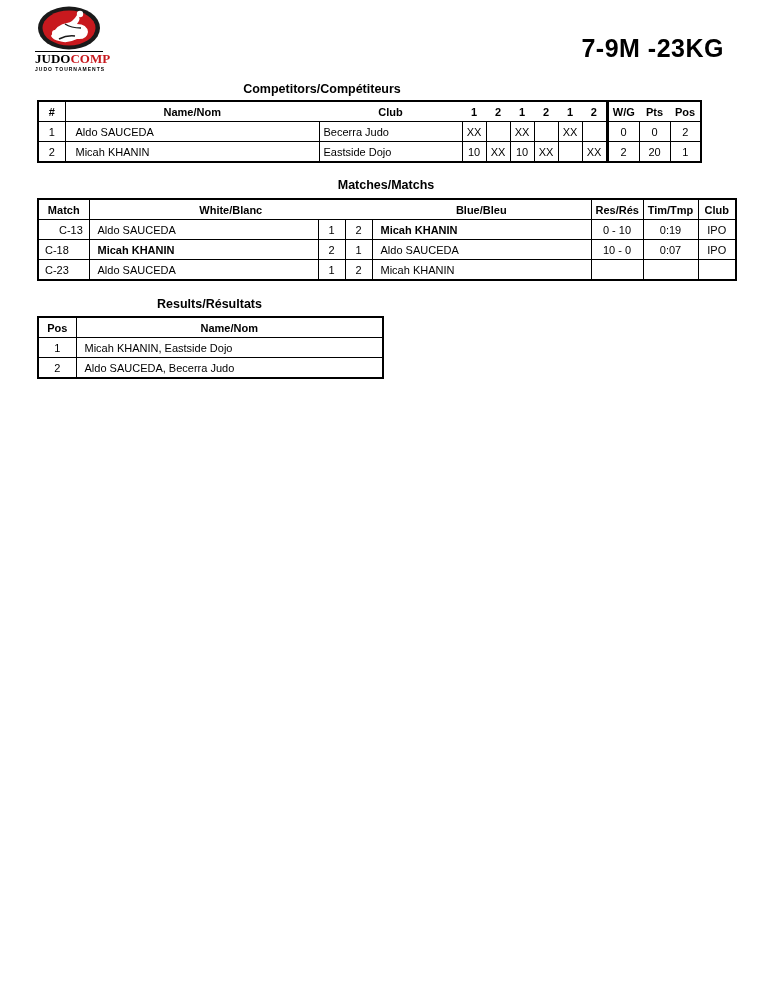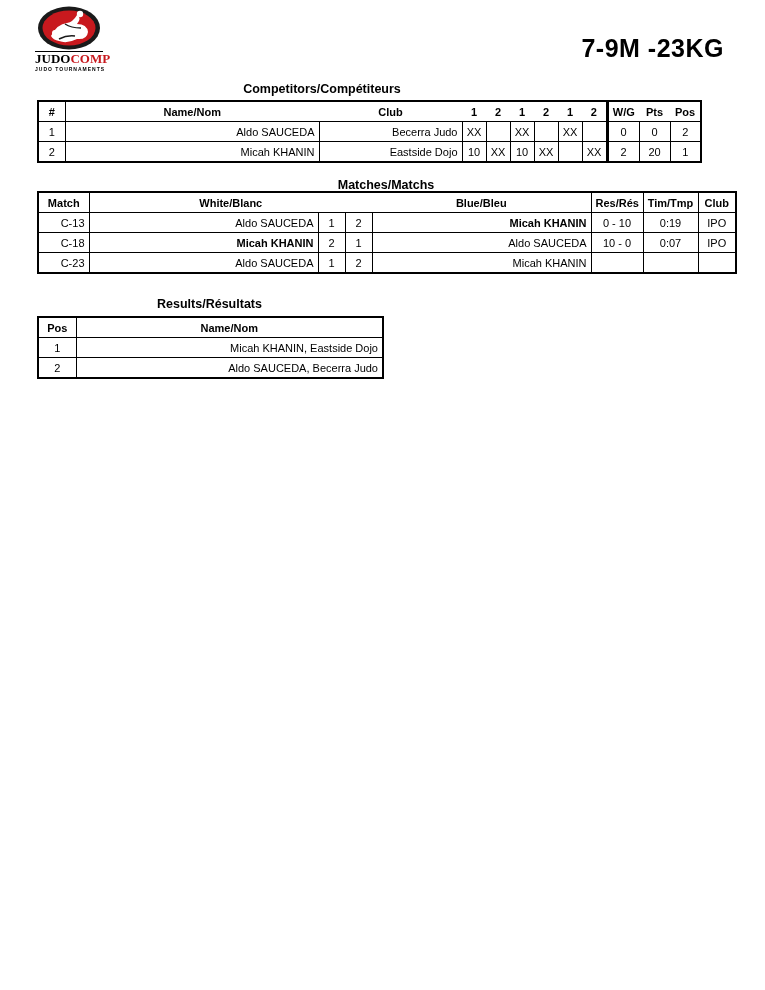--- a/index.html
+++ b/index.html
@@ -39,29 +39,29 @@
   table.tbl {
     position:absolute; border-collapse:collapse; table-layout:fixed;
     border:2px solid #000; background:#fff;
   }
   .tbl th, .tbl td {
     border:1px solid #000; height:19px; padding:0 4px;
     font-size:11px; overflow:hidden; white-space:nowrap; vertical-align:middle;
   }
   .tbl th { font-weight:bold; }
   .ctr { text-align:center; }
-  .lft { text-align:right; }
+  .lft { text-align:left; }
   .nr { border-right:none !important; }
   .nl { border-left:none !important; }
   .nv { border-left:none !important; border-right:none !important; }
   .thickL { border-left:3px solid #000 !important; }
   .b { font-weight:bold; }
 
   .tbl-comp   { left:37px; top:100px; width:663px; }
-  .tbl-match  { left:37px; top:191px; width:698px; }
+  .tbl-match  { left:37px; top:198px; width:698px; }
   .tbl-result { left:37px; top:316px; width:345px; }
 </style>
 </head>
 <body>
 
 <div class="page">
 
   <div class="logo">
     <svg class="emblem" width="64" height="44" viewBox="0 0 64 44">
       <ellipse cx="32" cy="22" rx="31" ry="21.5" fill="#1a1a1a"></ellipse>

